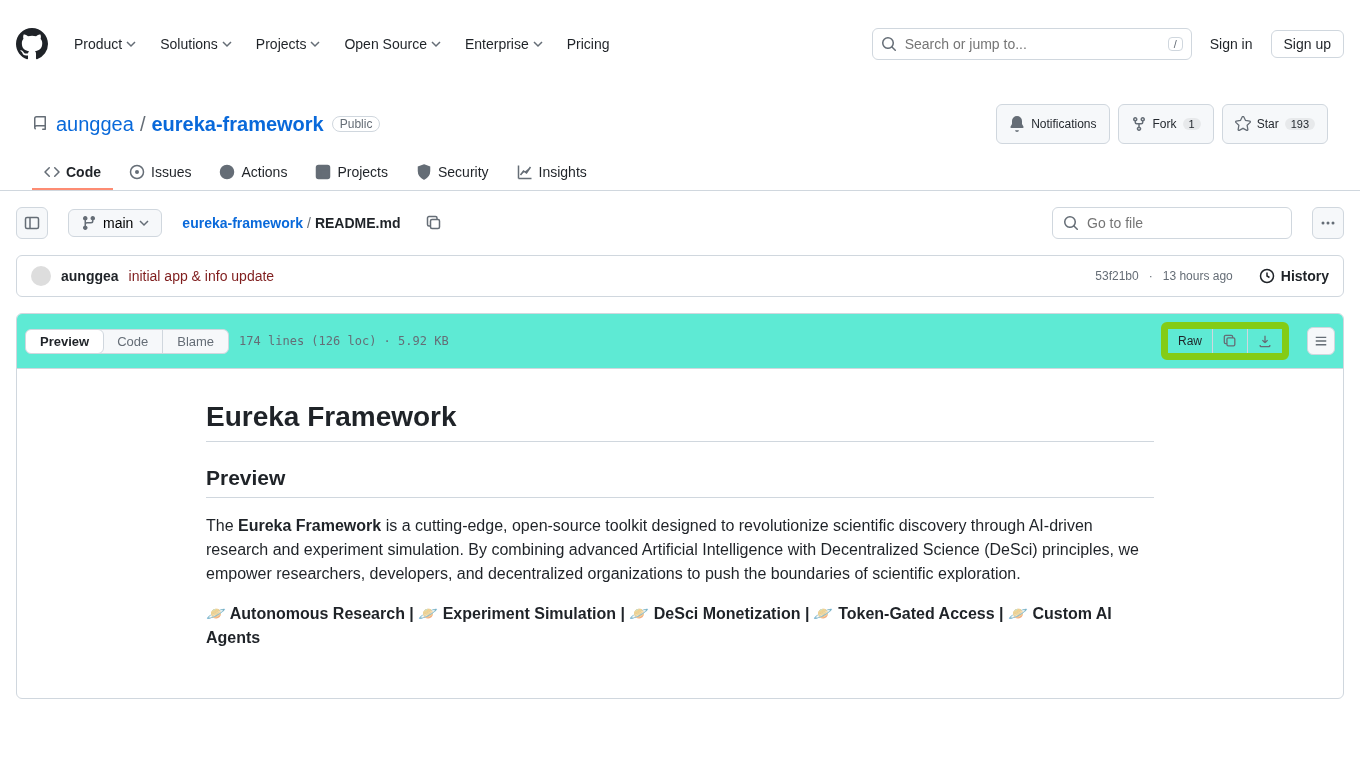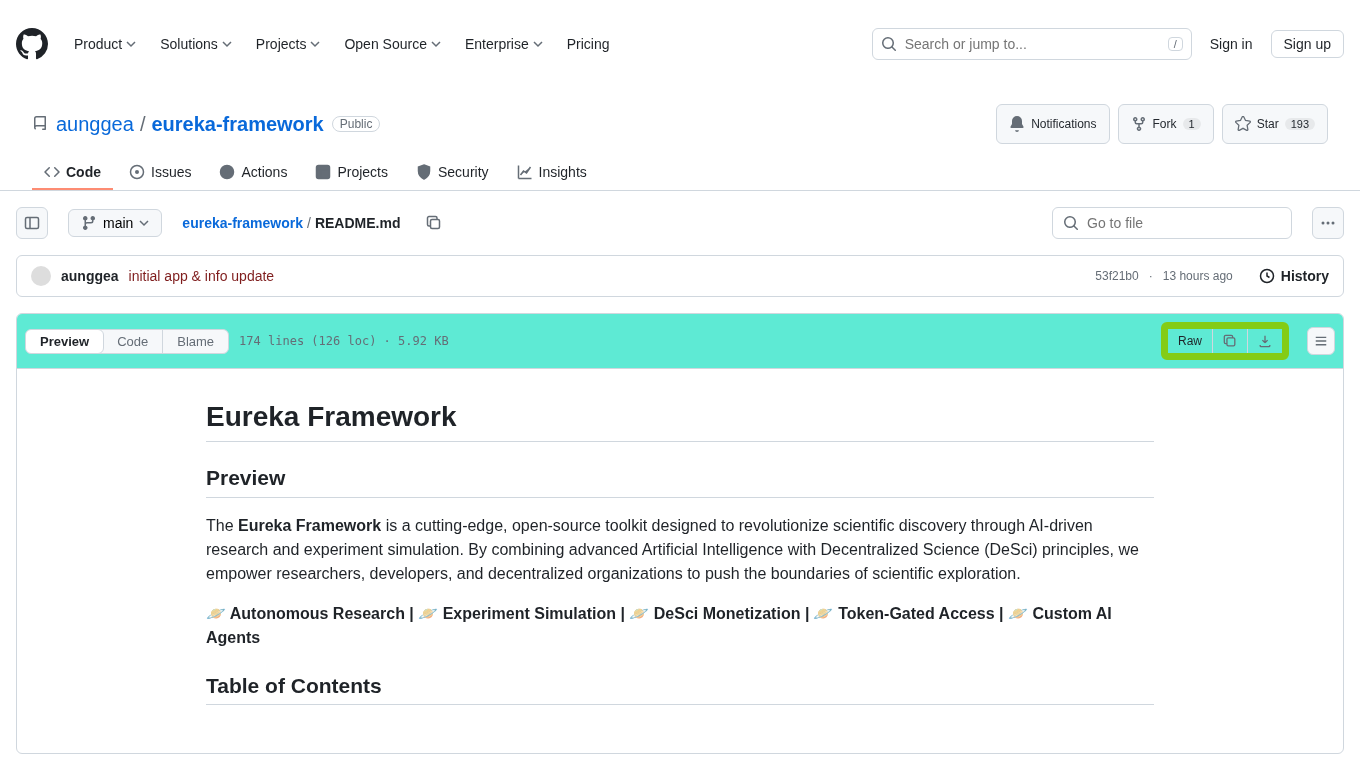--- a/index.html
+++ b/index.html
@@ -405,15 +405,14 @@
     </button>
   </div>
 
   <article class="markdown">
     <h1>Eureka Framework</h1>
     <h2>Preview</h2>
     <p>
       <span>The </span><strong>Eureka Framework</strong><span> is a cutting-edge, open-source toolkit designed to revolutionize scientific discovery through AI-driven research and experiment simulation. By combining advanced Artificial Intelligence with Decentralized Science (DeSci) principles, we empower researchers, developers, and decentralized organizations to push the boundaries of scientific exploration.</span>
     </p>
     <p><strong>🪐 Autonomous Research | 🪐 Experiment Simulation | 🪐 DeSci Monetization | 🪐 Token-Gated Access | 🪐 Custom AI Agents</strong></p>
-    <h2>Table of Contents</h2>
   </article>
 </div>
 
 </body></html>

